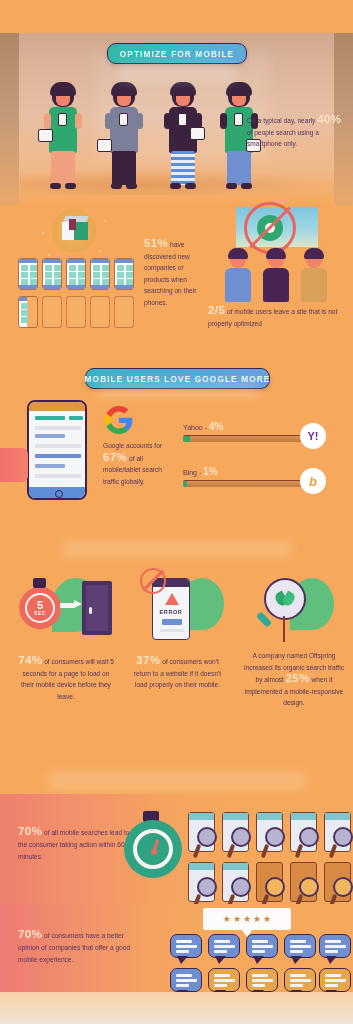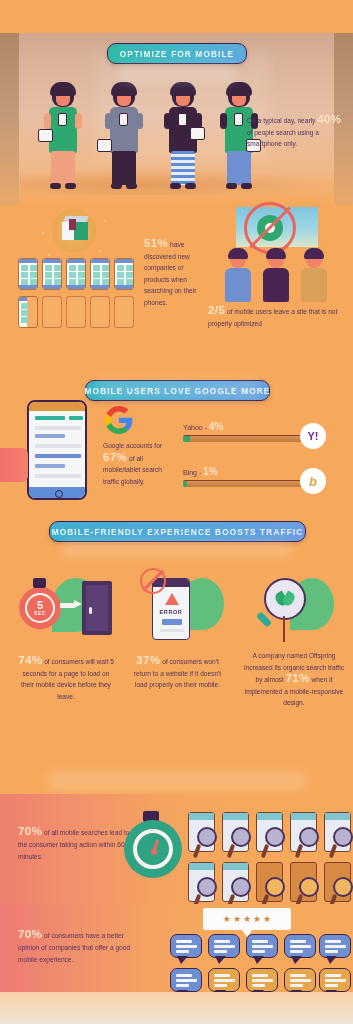--- a/index.html
+++ b/index.html
@@ -55,21 +55,21 @@
   .pill {
     position: absolute; height: 21px; border-radius: 9px;
     border: 1.6px solid #3d2350;
     display: flex; align-items: center; justify-content: center;
     color: #eaf6fb; font-size: 8.3px; font-weight: bold; letter-spacing: 1.1px;
     white-space: nowrap; text-align: center;
     box-shadow: 0 2px 4px rgba(60,30,70,.18);
   }
   .pill.p1 { left: 107px; top: 43px; width: 140px;
     background: linear-gradient(90deg,#2fb9a8 0%, #46b6cd 55%, #61a9dd 100%); }
-  .pill.p2 { left: 85px; top: 380px; width: 185px;
+  .pill.p2 { left: 85px; top: 368px; width: 185px;
     background: linear-gradient(90deg,#39b3c4 0%, #4fa8d6 55%, #6a9fe0 100%); }
   .pill.p3 { left: 49px; top: 521px; width: 257px;
     background: linear-gradient(90deg,#3fb0cf 0%, #56a6da 55%, #6d9ce2 100%); }
   .pill.p4 { left: 38px; top: 752px; width: 277px;
     background: linear-gradient(90deg,#3aa9cf 0%, #5fa0d7 55%, #7f9ad7 100%); }
 
   .pillglow {
     position: absolute; background: rgba(255,255,255,0.17);
     filter: blur(5px); border-radius: 4px;
   }
@@ -516,23 +516,20 @@
       <span>Bing - </span><span class="pct">1%</span>
     </div>
     <div class="bar-track">
       <div class="bar-fill" style="width:4px"></div>
     </div>
   </div>
   <div class="brand-badge" style="left:300px; top:468px;">
     <span style="color:#e8a445;font-weight:bold;font-size:13px;line-height:1;font-style:italic;">b</span>
   </div>
 
-  <div class="pill p3">
-    <span>MOBILE-FRIENDLY EXPERIENCE BOOSTS TRAFFIC</span>
-  </div>
   <div class="pillglow" style="left:62px;top:541px;width:230px;height:16px;"></div>
 
   <div class="greenblob" style="left:52px;top:578px;width:48px;height:54px;"></div>
   <div class="stopwatch">
     <div class="inner">
       <div class="n">5</div>
       <div class="u">SEC</div>
     </div>
   </div>
   <div class="sw-crown"></div>
@@ -568,21 +565,21 @@
   </div>
   <div style="position:absolute;left:283px;top:616px;width:2px;height:26px;background:#8c3b2c;"></div>
 
   <div class="stat" style="left:16px; top:655px; width:100px; text-align:center;">
     <span class="big">74%</span><span> of consumers will wait 5 seconds for a page to load on their mobile device before they leave.</span>
   </div>
   <div class="stat" style="left:130px; top:655px; width:95px; text-align:center;">
     <span class="big">37%</span><span> of consumers won't return to a website if it doesn't load properly on their mobile.</span>
   </div>
   <div class="stat" style="left:240px; top:650px; width:108px; text-align:center;">
-    <span>A company named Offspring increased its organic search traffic by almost </span><span class="big">71%</span><span> when it implemented a mobile-responsive design.</span>
+    <span>A company named Offspring increased its organic search traffic by almost </span><span class="big">25%</span><span> when it implemented a mobile-responsive design.</span>
   </div>
 
   <div class="pillglow" style="left:48px;top:772px;width:258px;height:18px;"></div>
 
   <div class="band70"></div>
   <div class="sw-crown2"></div>
   <div class="sw-big">
       <div class="in"></div>
     </div>
 

